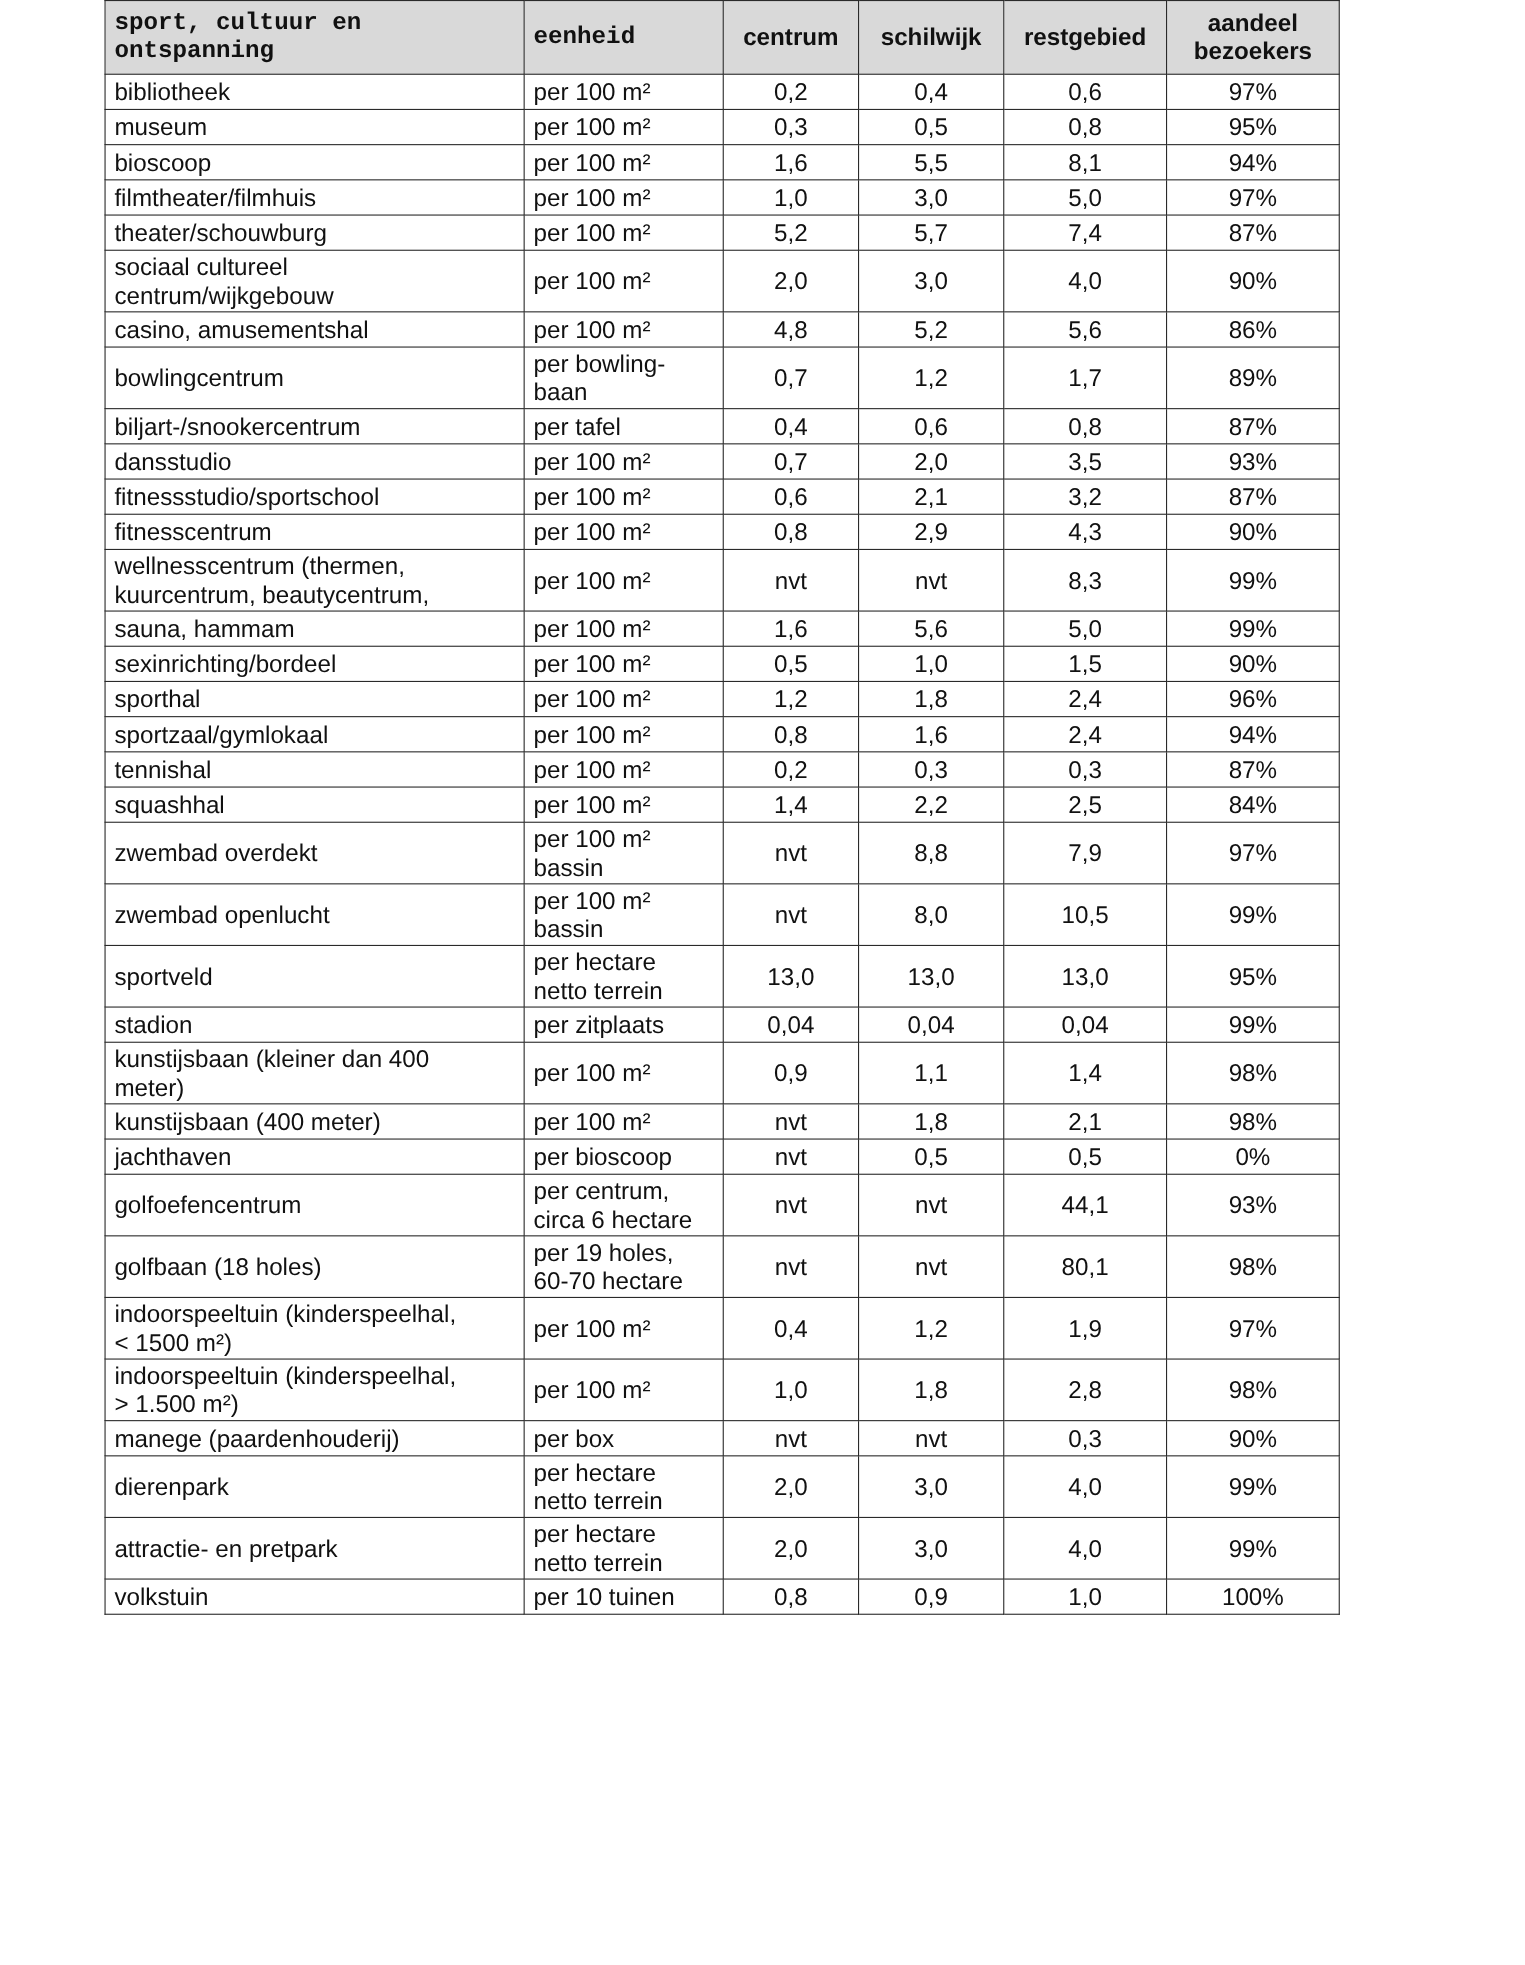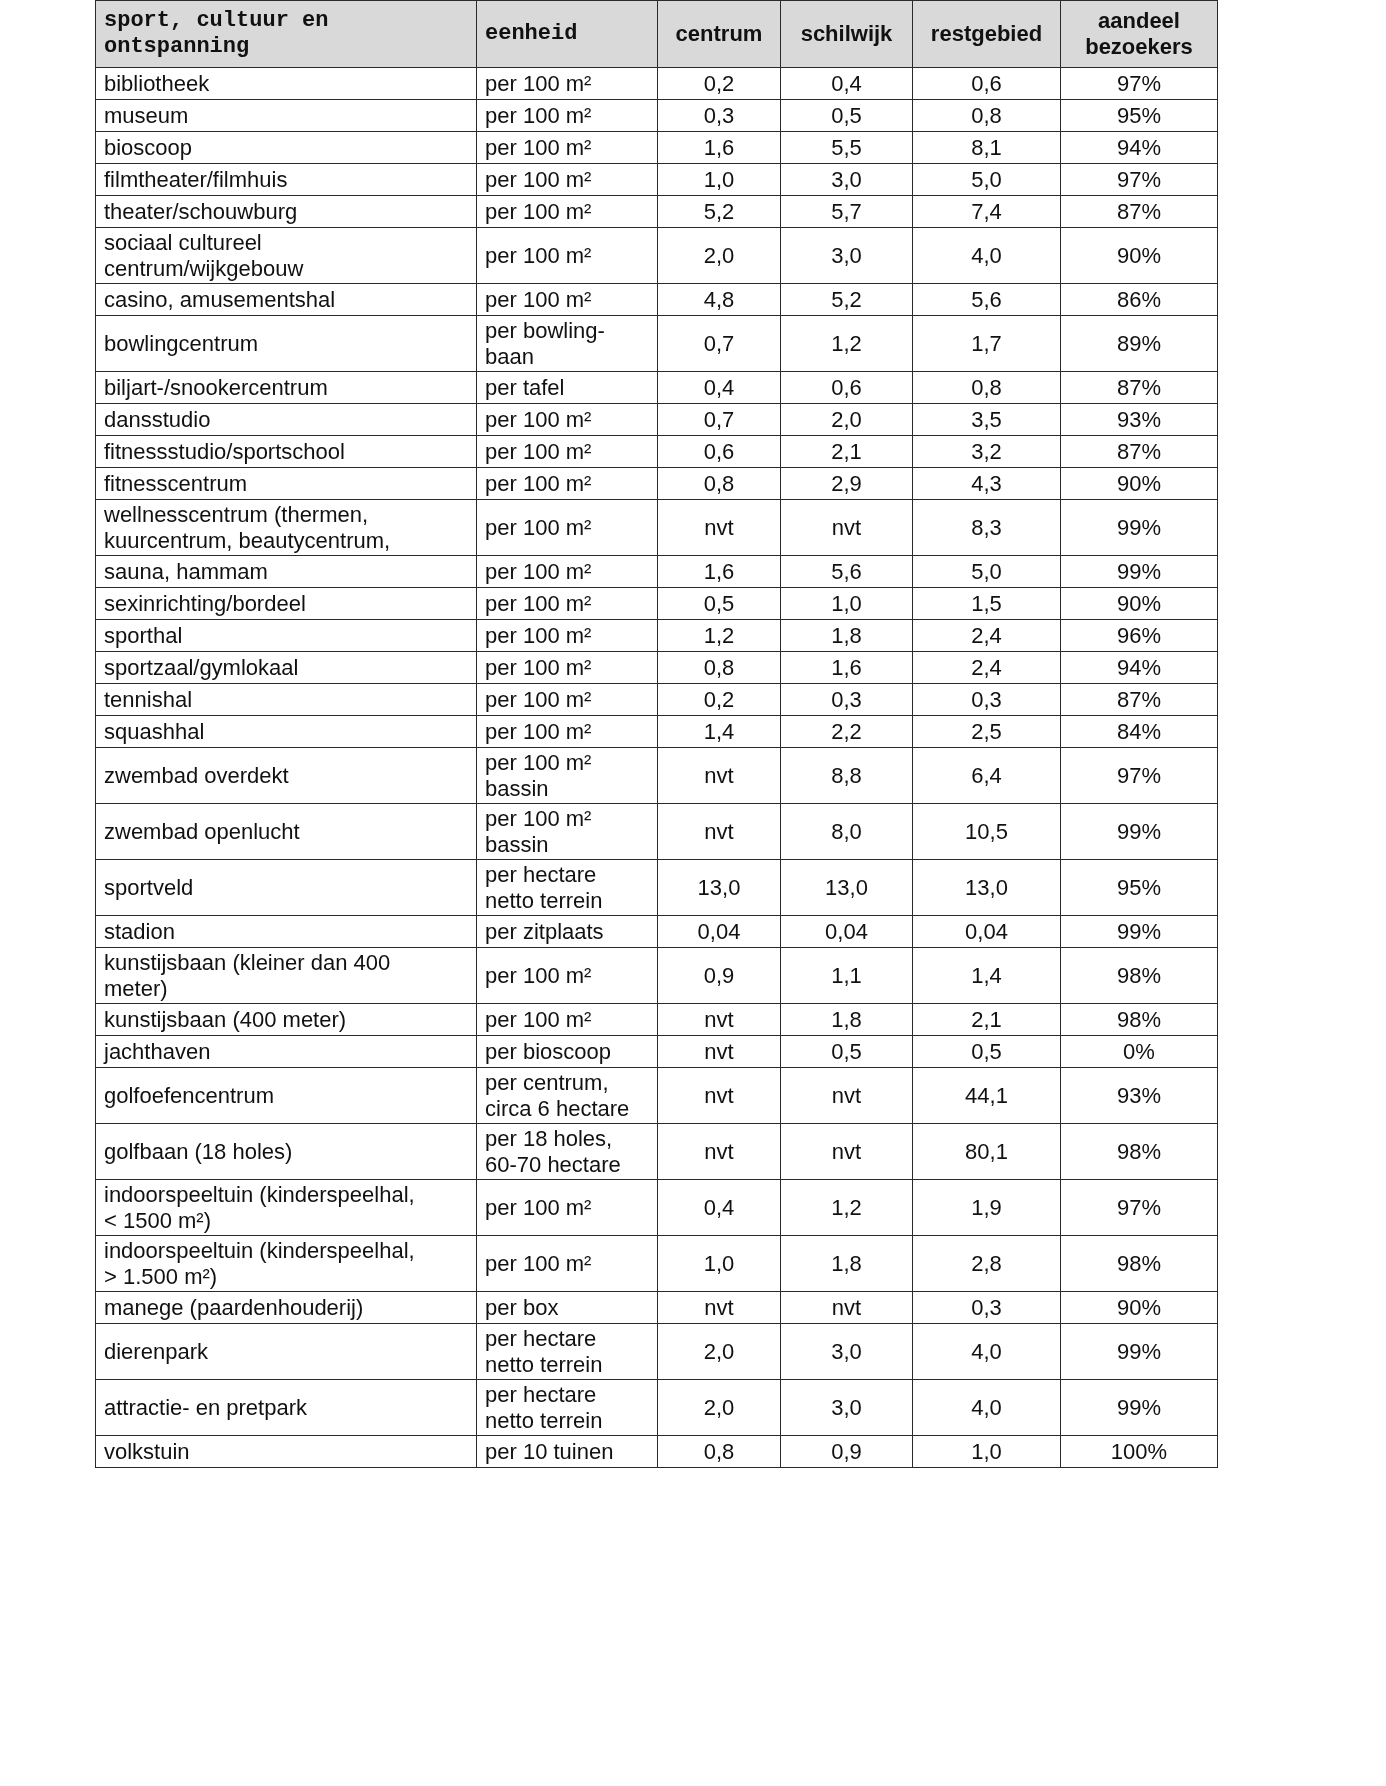--- a/index.html
+++ b/index.html
@@ -468,21 +468,21 @@
           <div>per 100 m²</div>
           <div>bassin</div>
         </td>
         <td class="num">
           <div>nvt</div>
         </td>
         <td class="num">
           <div>8,8</div>
         </td>
         <td class="num">
-          <div>6,4</div>
+          <div>7,9</div>
         </td>
         <td class="num">
           <div>97%</div>
         </td>
       </tr>
       <tr class="r2">
         <td class="txt">
           <div>zwembad openlucht</div>
         </td>
         <td class="txt">
@@ -623,21 +623,21 @@
         </td>
         <td class="num">
           <div>93%</div>
         </td>
       </tr>
       <tr class="r2">
         <td class="txt">
           <div>golfbaan (18 holes)</div>
         </td>
         <td class="txt">
-          <div>per 18 holes,</div>
+          <div>per 19 holes,</div>
           <div>60-70 hectare</div>
         </td>
         <td class="num">
           <div>nvt</div>
         </td>
         <td class="num">
           <div>nvt</div>
         </td>
         <td class="num">
           <div>80,1</div>

